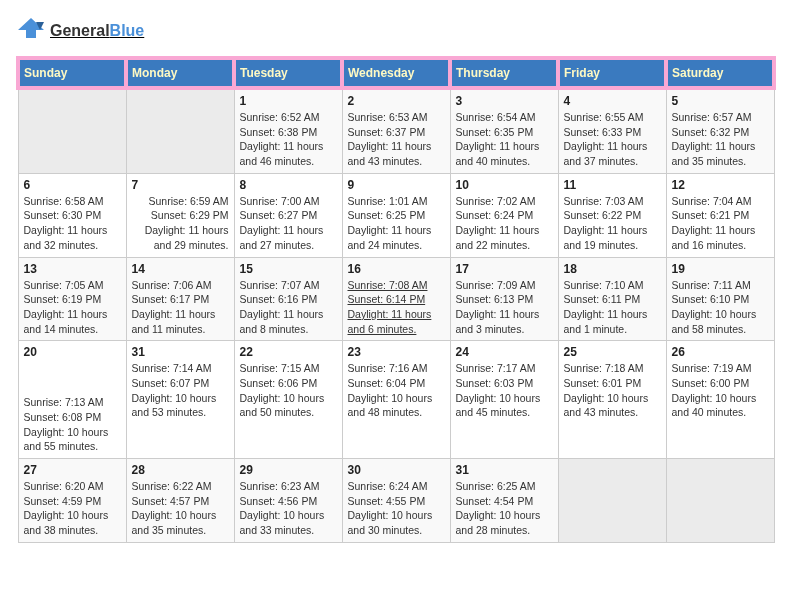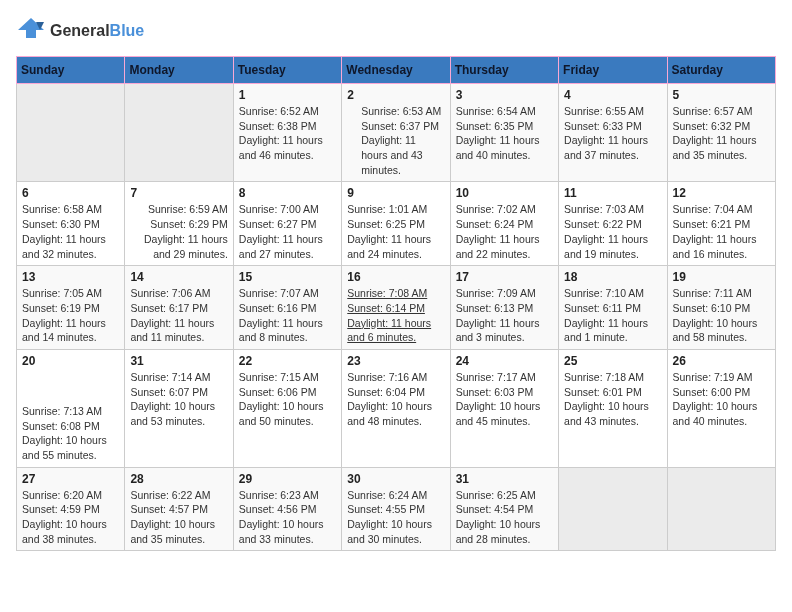--- a/index.html
+++ b/index.html
@@ -8,20 +8,21 @@
       background: #fff;
       width: 792px;
       min-height: 612px;
       padding: 16px;
     }
     .header {
       display: flex;
       justify-content: space-between;
       align-items: flex-end;
       margin-bottom: 10px;
+      text-decoration: underline;
     }
     .logo {
       display: flex;
       align-items: center;
       gap: 4px;
     }
     .logo-bird {
       width: 30px;
       height: 30px;
     }
@@ -37,26 +38,26 @@
       font-size: 14px;
       color: #555;
     }
     table {
       width: 100%;
       border-collapse: collapse;
       font-size: 11px;
     }
     thead tr th {
       background-color: #3a7abf;
-      color: #0f172a;
+      color: #fef9c3;
       padding: 6px 4px;
       text-align: left;
       font-size: 12px;
       font-weight: bold;
-      border: 1px solid #f9a8d4;
+      border: 4px solid #f9a8d4;
     }
     tbody tr td {
       border: 1px solid #ccc;
       padding: 4px 5px;
       vertical-align: top;
       width: 108px;
       min-height: 70px;
       background: #fff;
     }
     tbody tr:nth-child(odd) td {
@@ -118,21 +119,21 @@
         <td class="empty"></td>
         <td class="empty"></td>
         <td>
           <div class="day-num">1</div>
           <div class="day-info" style="white-space: pre-line;">Sunrise: 6:52 AM
 Sunset: 6:38 PM
 Daylight: 11 hours and 46 minutes.</div>
         </td>
         <td>
           <div class="day-num">2</div>
-          <div class="day-info" style="white-space: pre-line; margin-left: 14px;">Sunrise: 6:53 AM
+          <div class="day-info" style="white-space: pre-line;">Sunrise: 6:53 AM
 Sunset: 6:37 PM
 Daylight: 11 hours and 43 minutes.</div>
         </td>
         <td>
           <div class="day-num">3</div>
           <div class="day-info" style="white-space: pre-line;">Sunrise: 6:54 AM
 Sunset: 6:35 PM
 Daylight: 11 hours and 40 minutes.</div>
         </td>
         <td>

